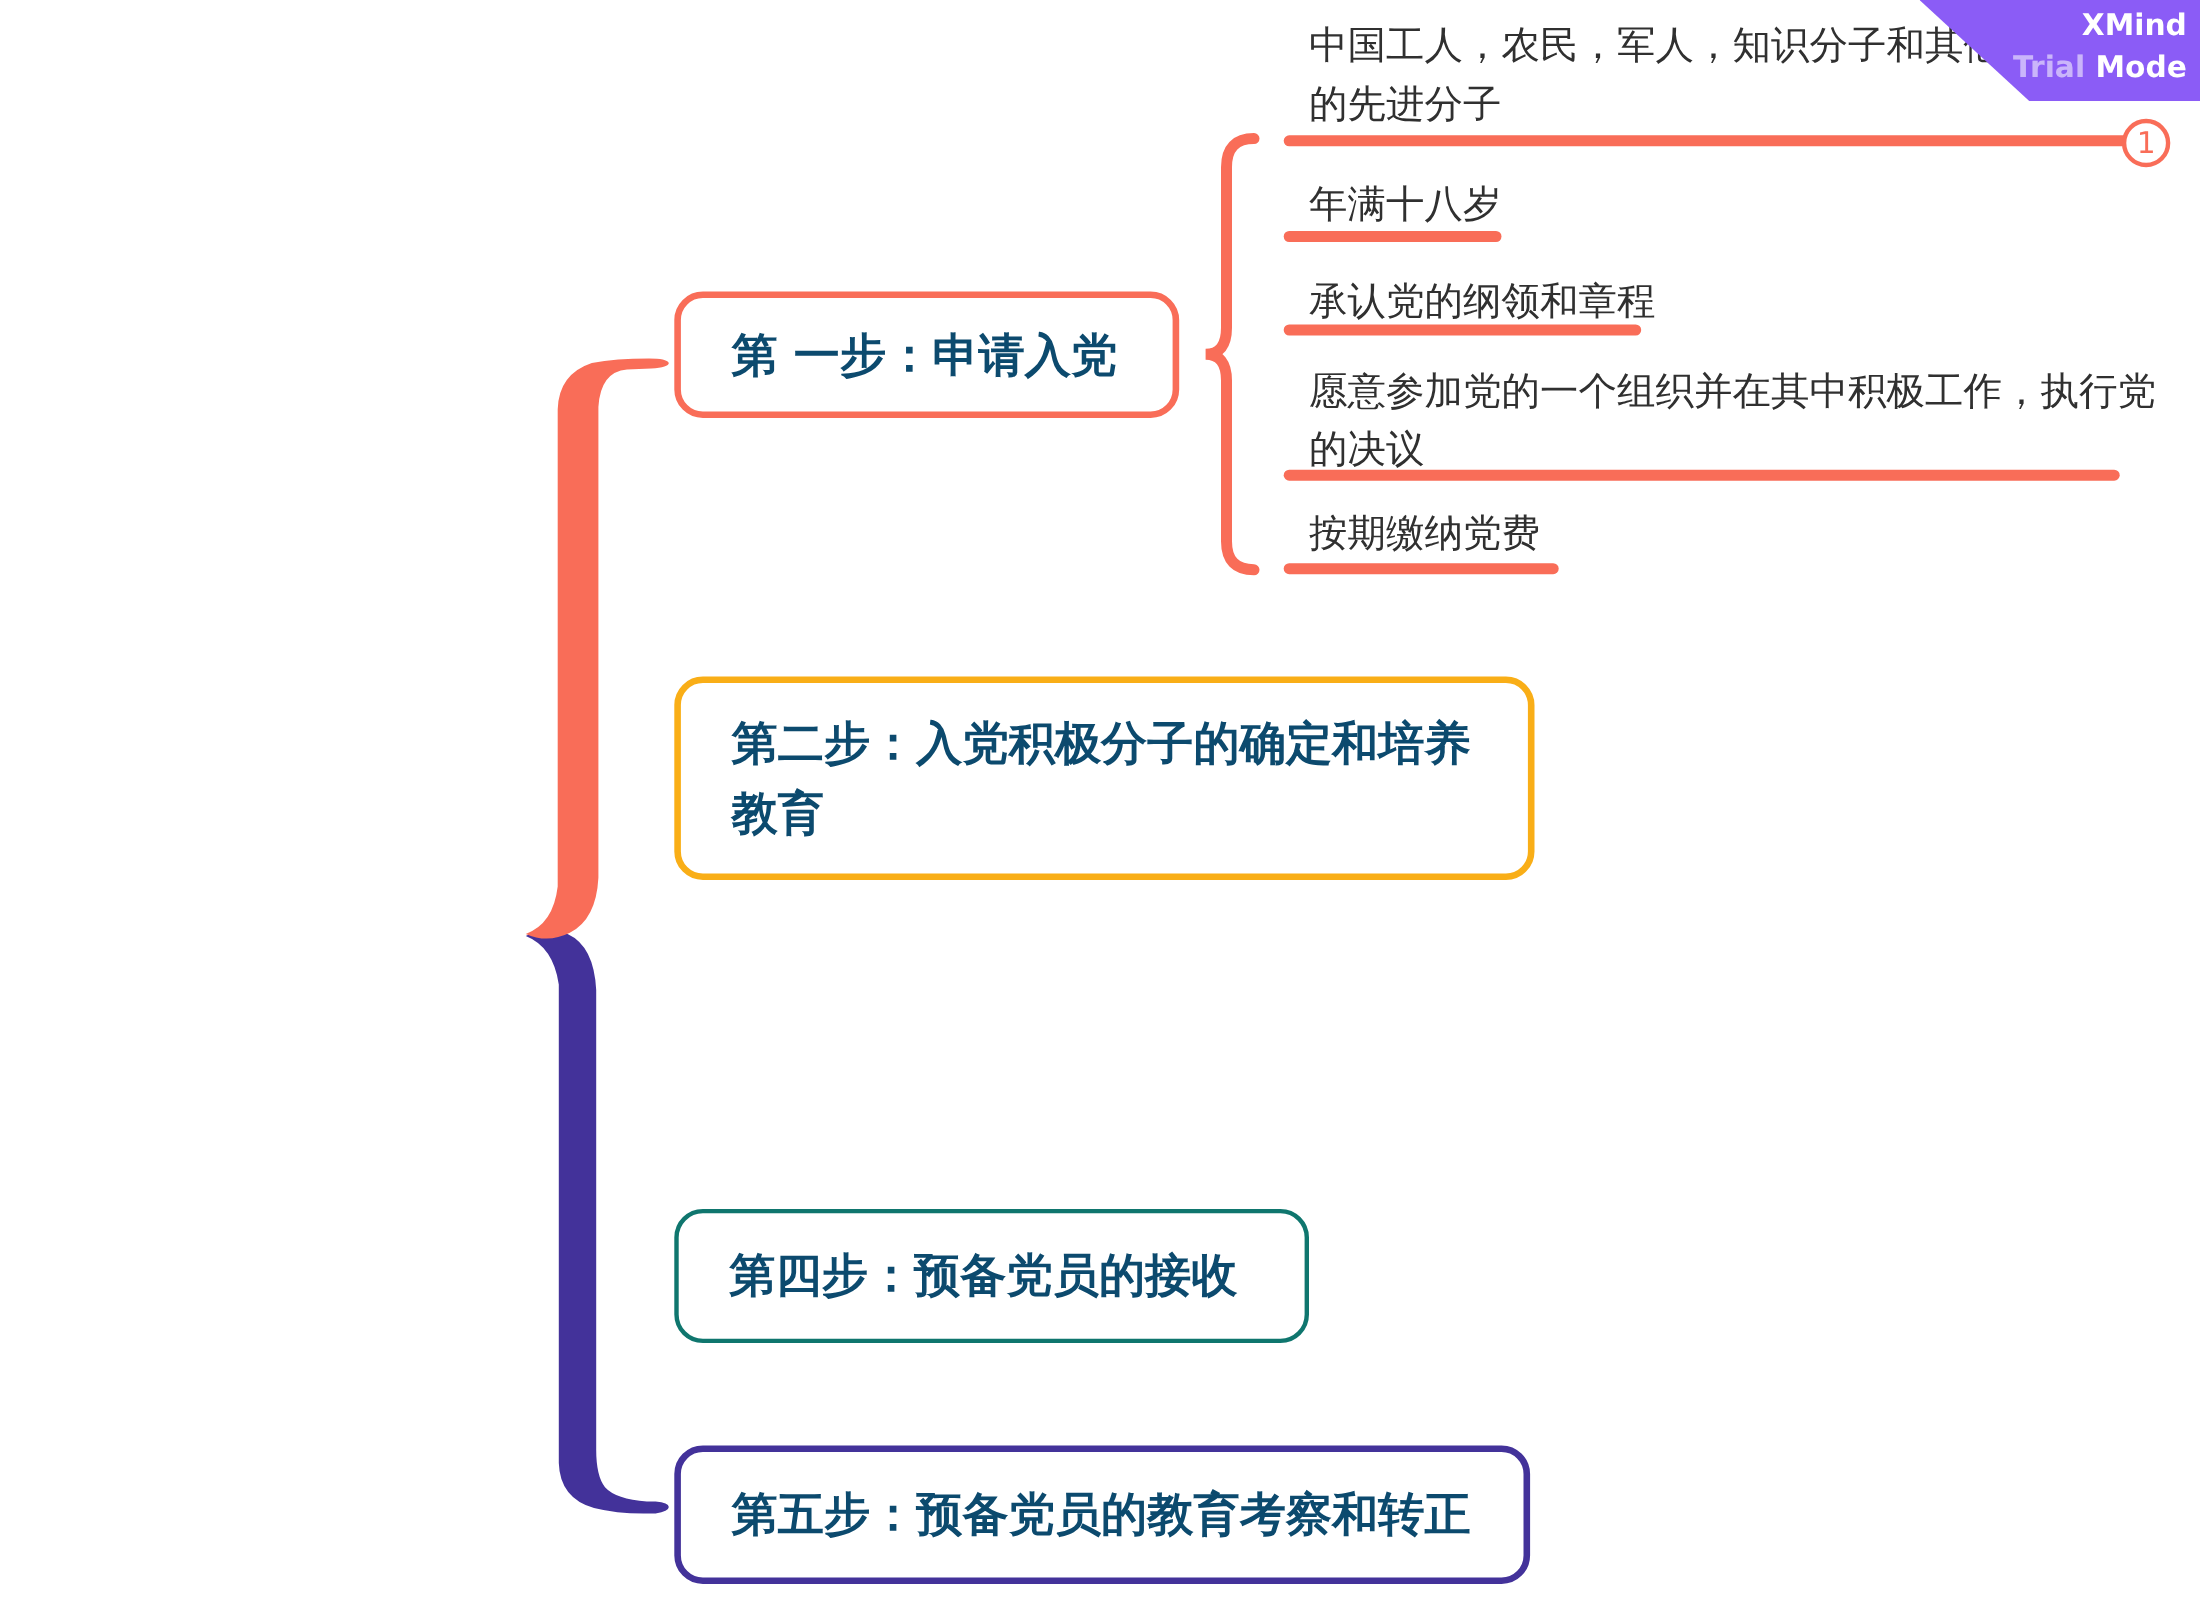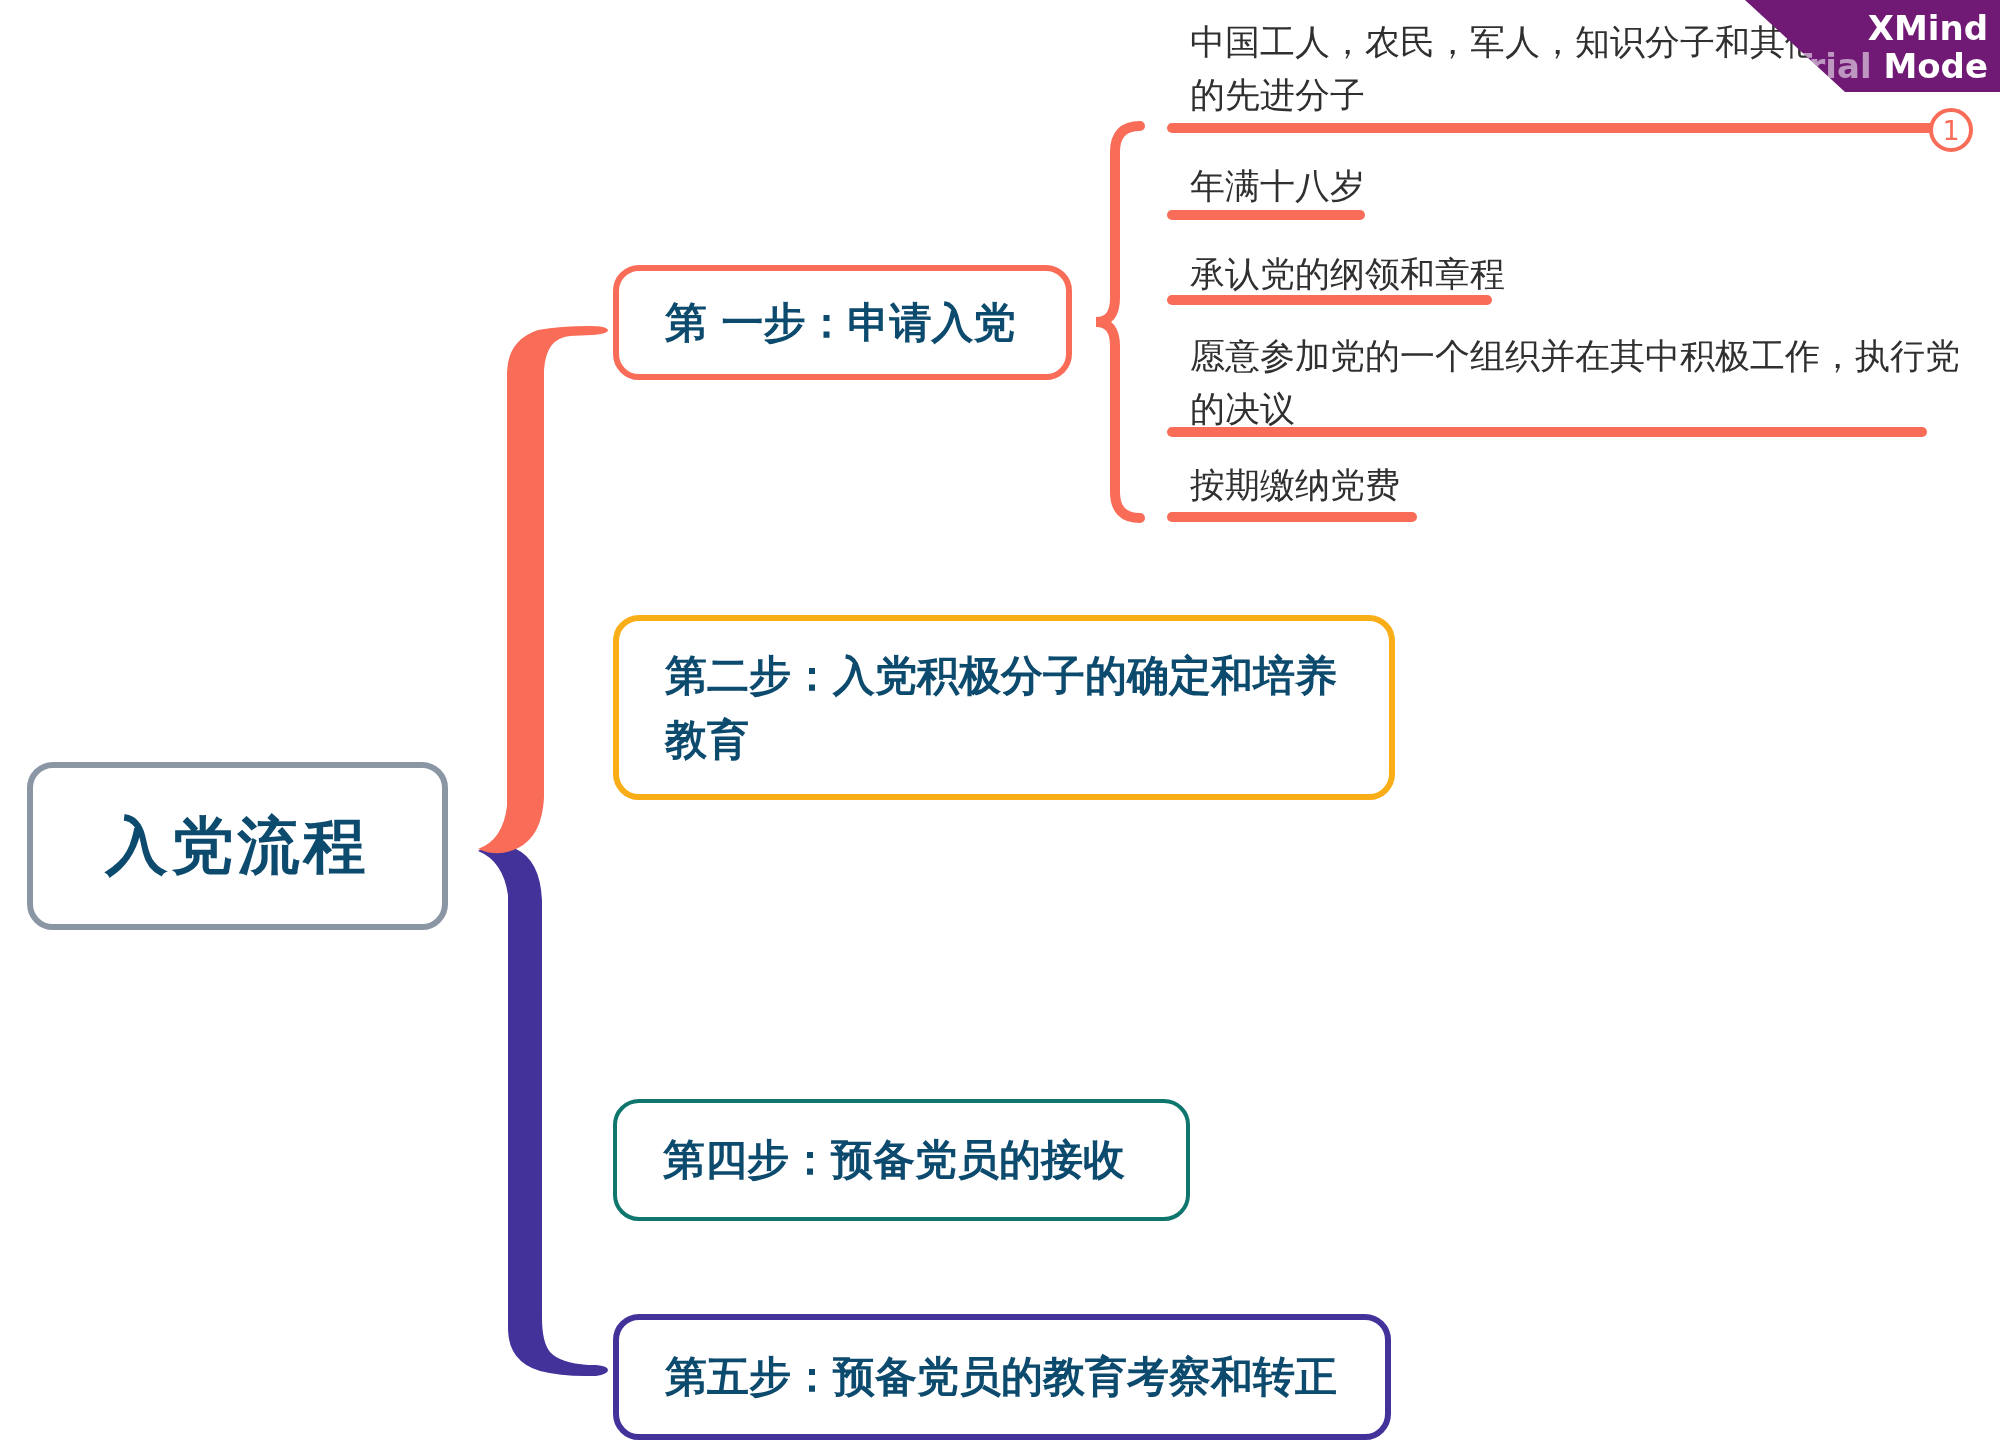--- a/index.html
+++ b/index.html
@@ -39,23 +39,23 @@
   .u4{left:1167px;top:427px;width:760px;}
   .u5{left:1167px;top:512px;width:250px;}
   
   .marker{
     position:absolute;left:1929px;top:108px;width:44px;height:44px;box-sizing:border-box;
     border:4px solid #F96D58;border-radius:50%;background:#ffffff;color:#F96D58;
     display:flex;align-items:center;justify-content:center;font-size:27px;font-weight:500;z-index:5;
   }
   
   .wm-flag{
-    position:absolute;left:1745px;top:0;width:255px;height:92px;background:#701a75;
+    position:absolute;left:1745px;top:0;width:255px;height:92px;background:#8b5cf6;
     clip-path:polygon(0 0,255px 0,255px 92px,100px 92px);z-index:6;
-    color:#ffffff;font-weight:700;font-size:34px;text-align:center;
+    color:#ffffff;font-weight:700;font-size:27px;text-align:center;
   }
   .wm-line{position:absolute;right:12px;white-space:nowrap;}
   .wm-l1{top:8px;}
   .wm-l2{top:46px;}
   .wm-trial{opacity:.55;}
 </style>
 </head>
 <body>
 
 <div class="canvas">
@@ -93,21 +93,20 @@
     <path fill="none" stroke="#F96D58" stroke-width="10" stroke-linecap="round" d="M 1140 126 Q 1115 126 1115 152 L 1115 298 Q 1115 322 1096 322
          Q 1115 322 1115 346 L 1115 492 Q 1115 518 1140 518"></path>
   </svg>
 
   <div class="uline u1"></div>
   <div class="uline u2"></div>
   <div class="uline u3"></div>
   <div class="uline u4"></div>
   <div class="uline u5"></div>
 
-  <div class="box root-box">入党流程</div>
 
   <div class="box topic t1">第 一步：申请入党</div>
   <div class="box topic t2">第二步：入党积极分子的确定和培养教育</div>
   <div class="box topic t4">第四步：预备党员的接收</div>
   <div class="box topic t5">第五步：预备党员的教育考察和转正</div>
 
   <div class="child c1">中国工人，农民，军人，知识分子和其他社会阶层的先进分子</div>
   <div class="child c2">年满十八岁</div>
   <div class="child c4">愿意参加党的一个组织并在其中积极工作，执行党的决议</div>
   <div class="child c3">承认党的纲领和章程</div>

